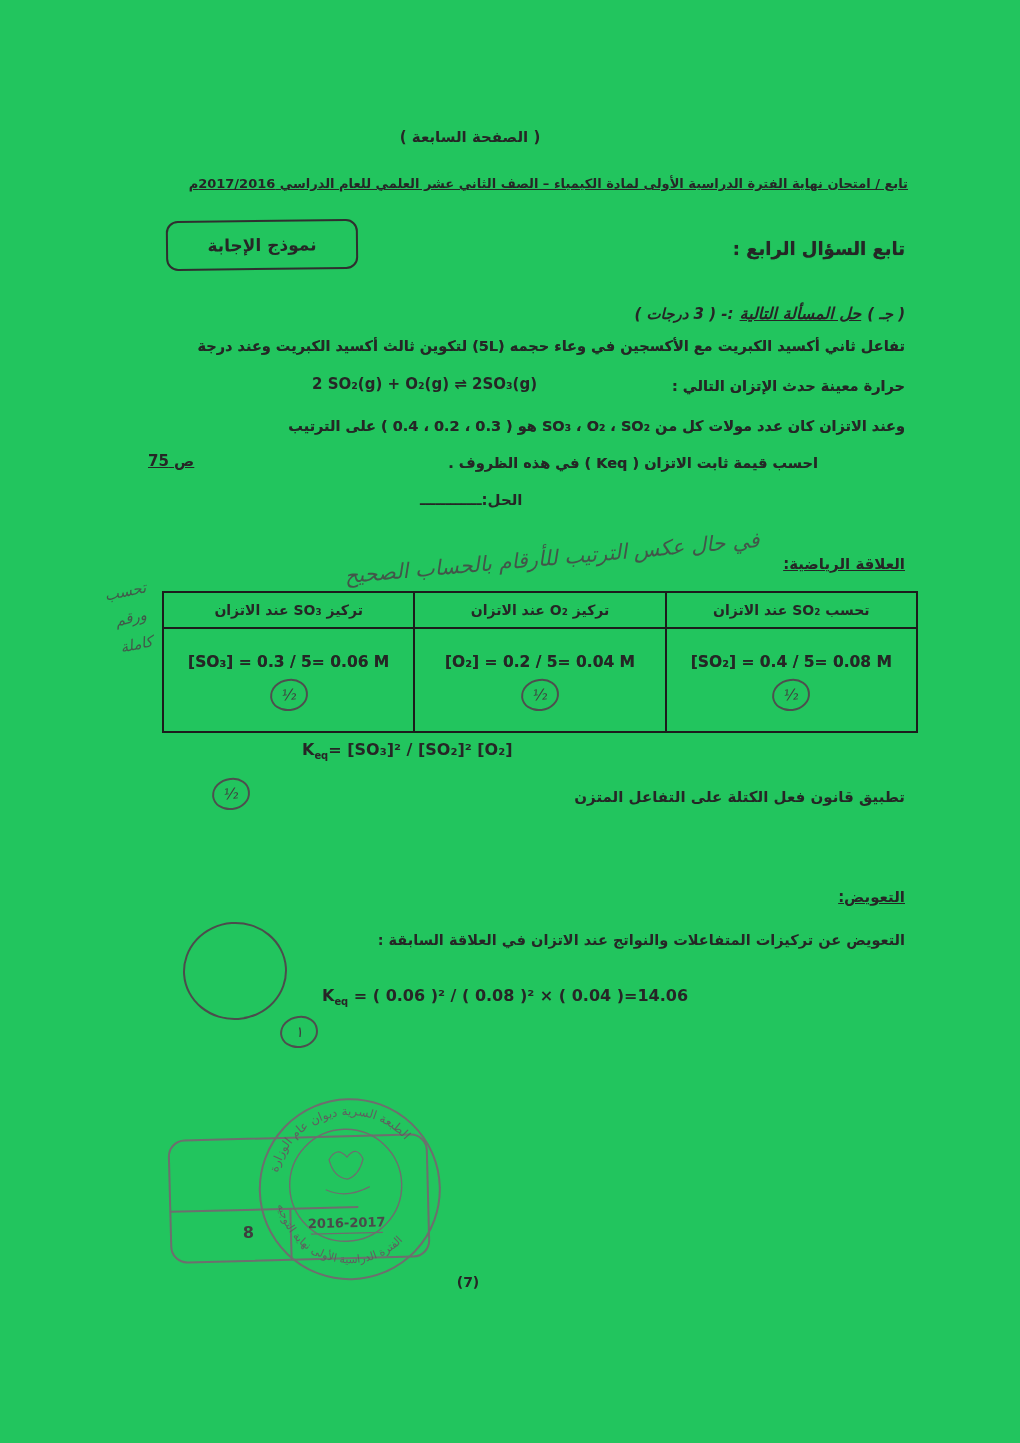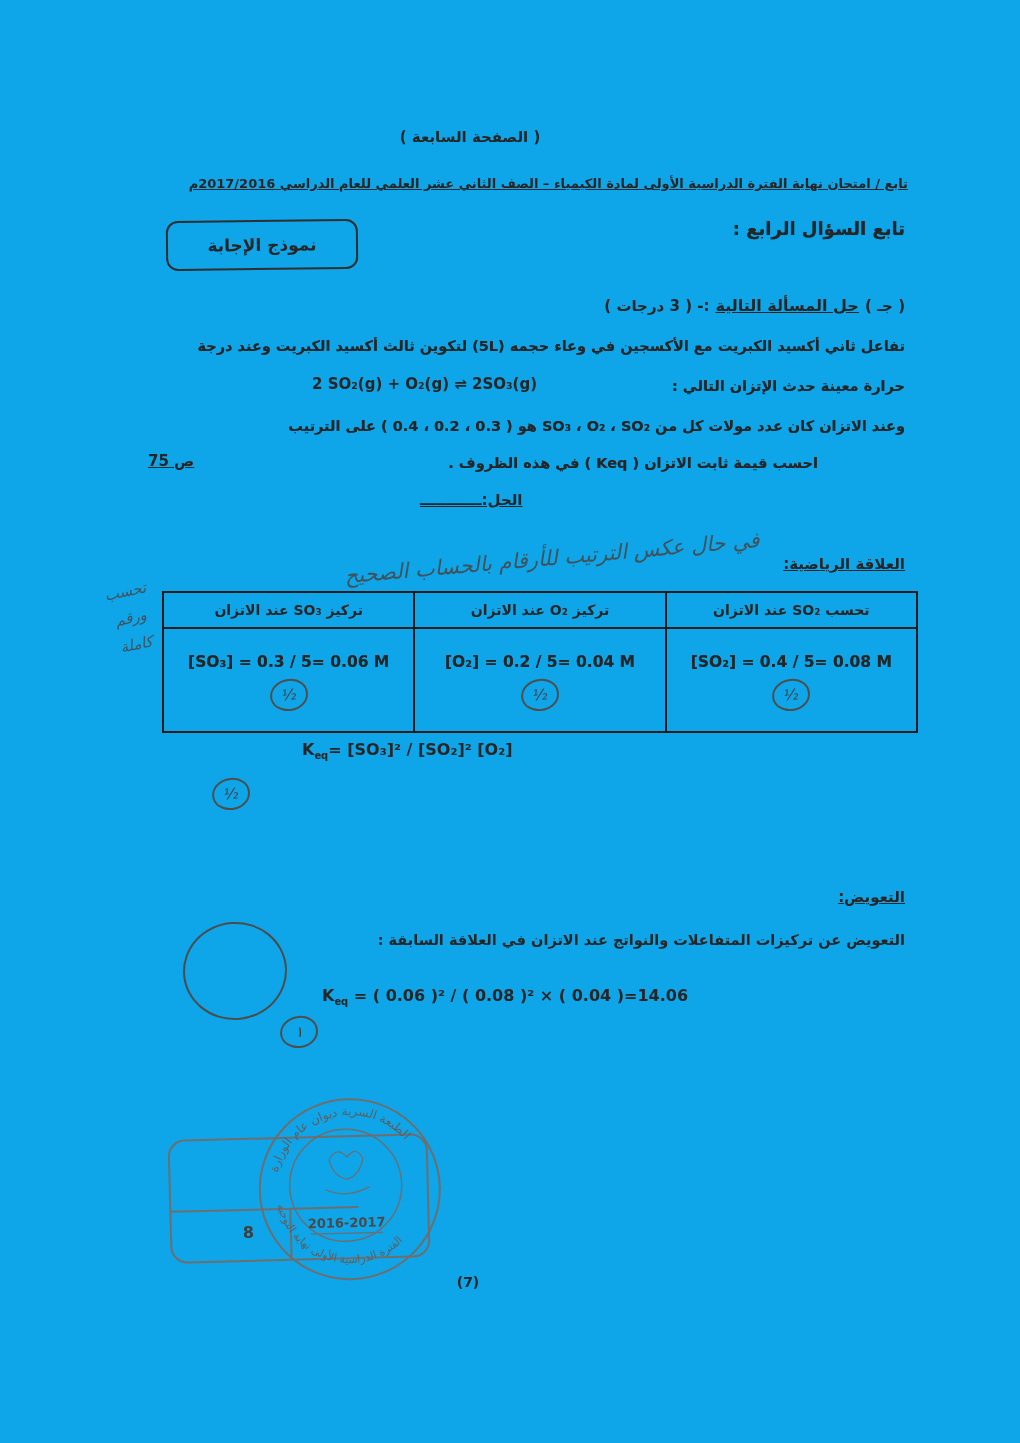--- a/index.html
+++ b/index.html
@@ -1,53 +1,53 @@
 <!DOCTYPE html>
 <html lang="ar"><head>
 <meta charset="utf-8">
 <style>
   * { margin:0; padding:0; box-sizing:border-box; }
   html,body { background:#e9e8e4; }
   .page {
     position:relative;
     width:1020px; height:1443px;
     margin:0 auto;
-    background:#0ea5e9;
+    background:#22c55e;
     overflow:hidden;
     font-family:"DejaVu Sans", sans-serif;
     color:#262626;
   }
   .abs { position:absolute; white-space:nowrap; }
   .ar { direction:rtl; unicode-bidi:plaintext; }
   .b { font-weight:bold; }
   .u { text-decoration:underline; }
   sub { font-size:0.62em; }
 
   .page-label { top:128px; left:470px; transform:translateX(-50%); font-size:15px; }
   .exam-header { top:176px; right:112px; font-size:13px; }
 
-  .section-title { top:218px; right:115px; font-size:18px; letter-spacing:0.5px;
+  .section-title { top:238px; right:115px; font-size:18px; letter-spacing:0.5px;
                    text-shadow:0 0 0.7px rgba(0,0,0,.6); }
 
   .answer-box { top:220px; left:166px; width:192px; height:50px;
                 border:2px solid #2f2f2f; border-radius:12px;
                 display:flex; align-items:center; justify-content:center;
                 font-size:17px; transform:rotate(-0.6deg); }
 
-  .part-line { top:296px; right:115px; font-size:15px; }
+  .part-line { top:304px; right:115px; font-size:15px;font-style:italic; }
   .part-title { font-size:16px; text-decoration:underline; margin:0 6px; }
 
   .body-line { font-size:14.5px; right:115px; text-shadow:0 0 0.4px rgba(0,0,0,.45); }
   .line1 { top:338px; }
   .line2 { top:378px;margin-left:18px; }
   .chem-eq { top:375px; left:312px; direction:ltr; font-size:15px; }
   .line3 { top:418px; }
   .line4 { top:455px; right:202px; }
   .page-ref { top:452px; left:148px; font-size:15px; }
-  .solution-label { top:491px; left:420px; font-size:15px;text-decoration:underline; }
+  .solution-label { top:491px; left:420px; font-size:15px; }
 
   .hand { color:#474747; font-style:italic; }
   .hw-note { top:528px; right:262px; font-size:21px; letter-spacing:2px;
              transform:rotate(-5deg); transform-origin:top right; opacity:.88; }
   .margin-notes { top:578px; left:110px; font-size:15px; line-height:27px;
                   transform:rotate(-12deg); text-align:center; opacity:.85; }
 
   .relation-heading { top:555px; right:115px; font-size:15px; }
 
   .eq-table { position:absolute; top:591px; left:162px; width:756px;
@@ -150,20 +150,21 @@
     </tr>
   </tbody>
     </table>
 
   <div class="mark-circle ma-mark">
       <span>½</span>
     </div>
   <div class="abs b ma-formula">
     <span><span>K</span><sub>eq</sub></span><span>= [SO₃]² / [SO₂]² [O₂]</span>
   </div>
+  <div class="abs ar b ma-label">تطبيق قانون فعل الكتلة على التفاعل المتزن</div>
 
   <div class="abs ar b u subst-heading">التعويض:</div>
   <div class="abs ar b subst-line">التعويض عن تركيزات المتفاعلات والنواتج عند الاتزان في العلاقة السابقة :</div>
 
   <div class="abs b subst-eq">
     <span><span>K</span><sub>eq</sub></span><span> = ( 0.06 )² / ( 0.08 )² × ( 0.04 )=14.06</span>
   </div>
 
   <div class="big-ellipse"></div>
   <div class="mark-circle one-mark">

